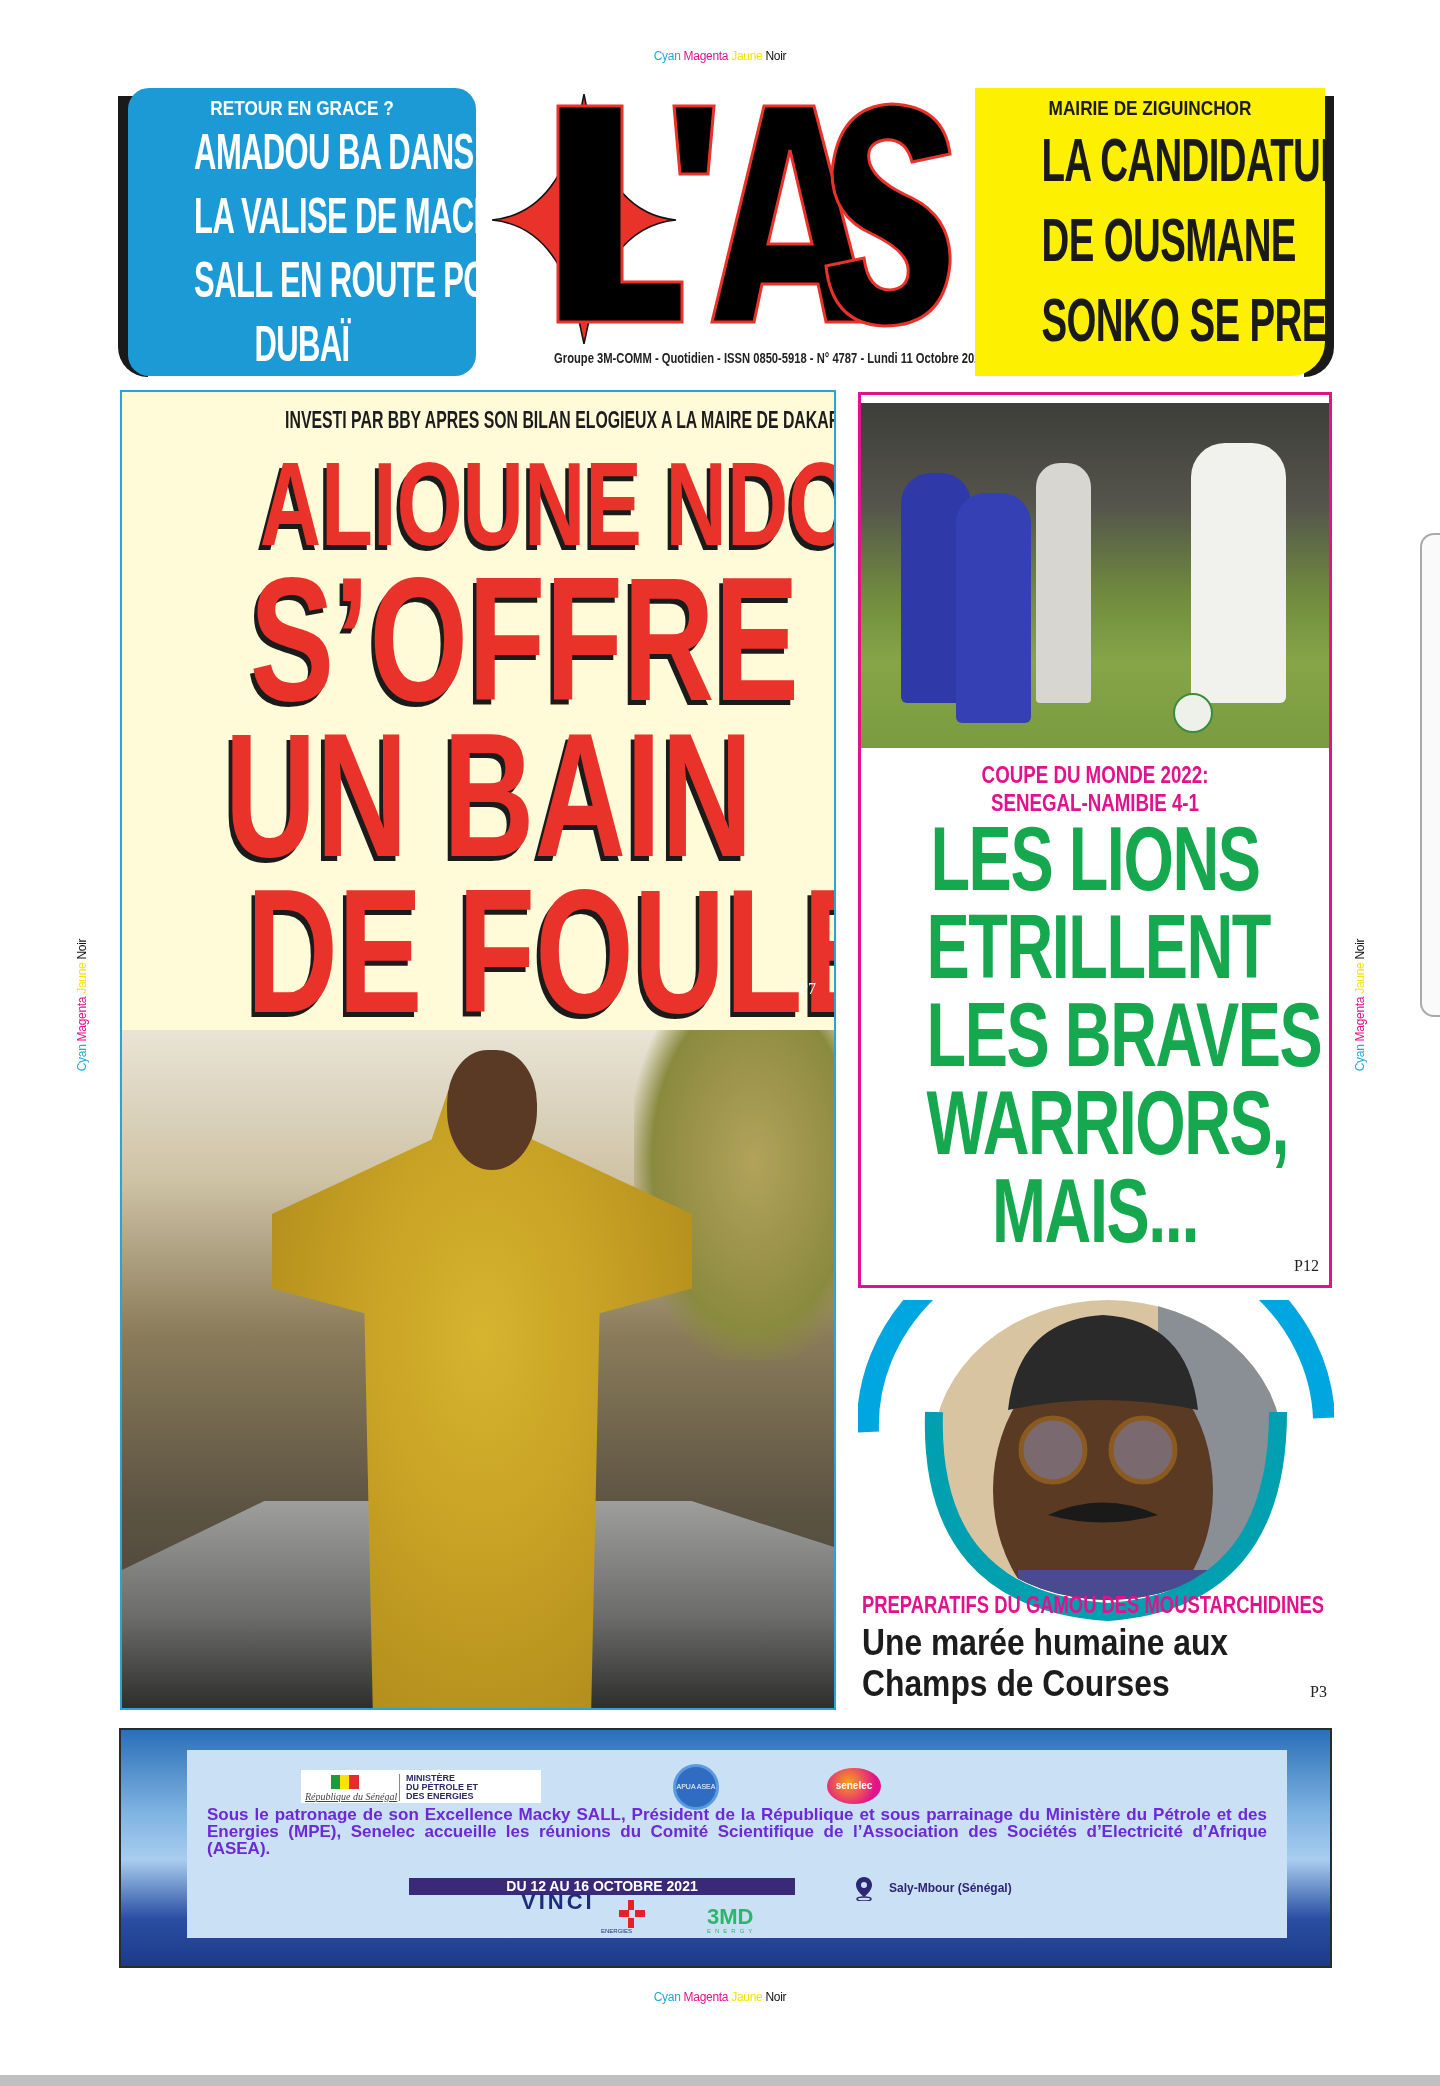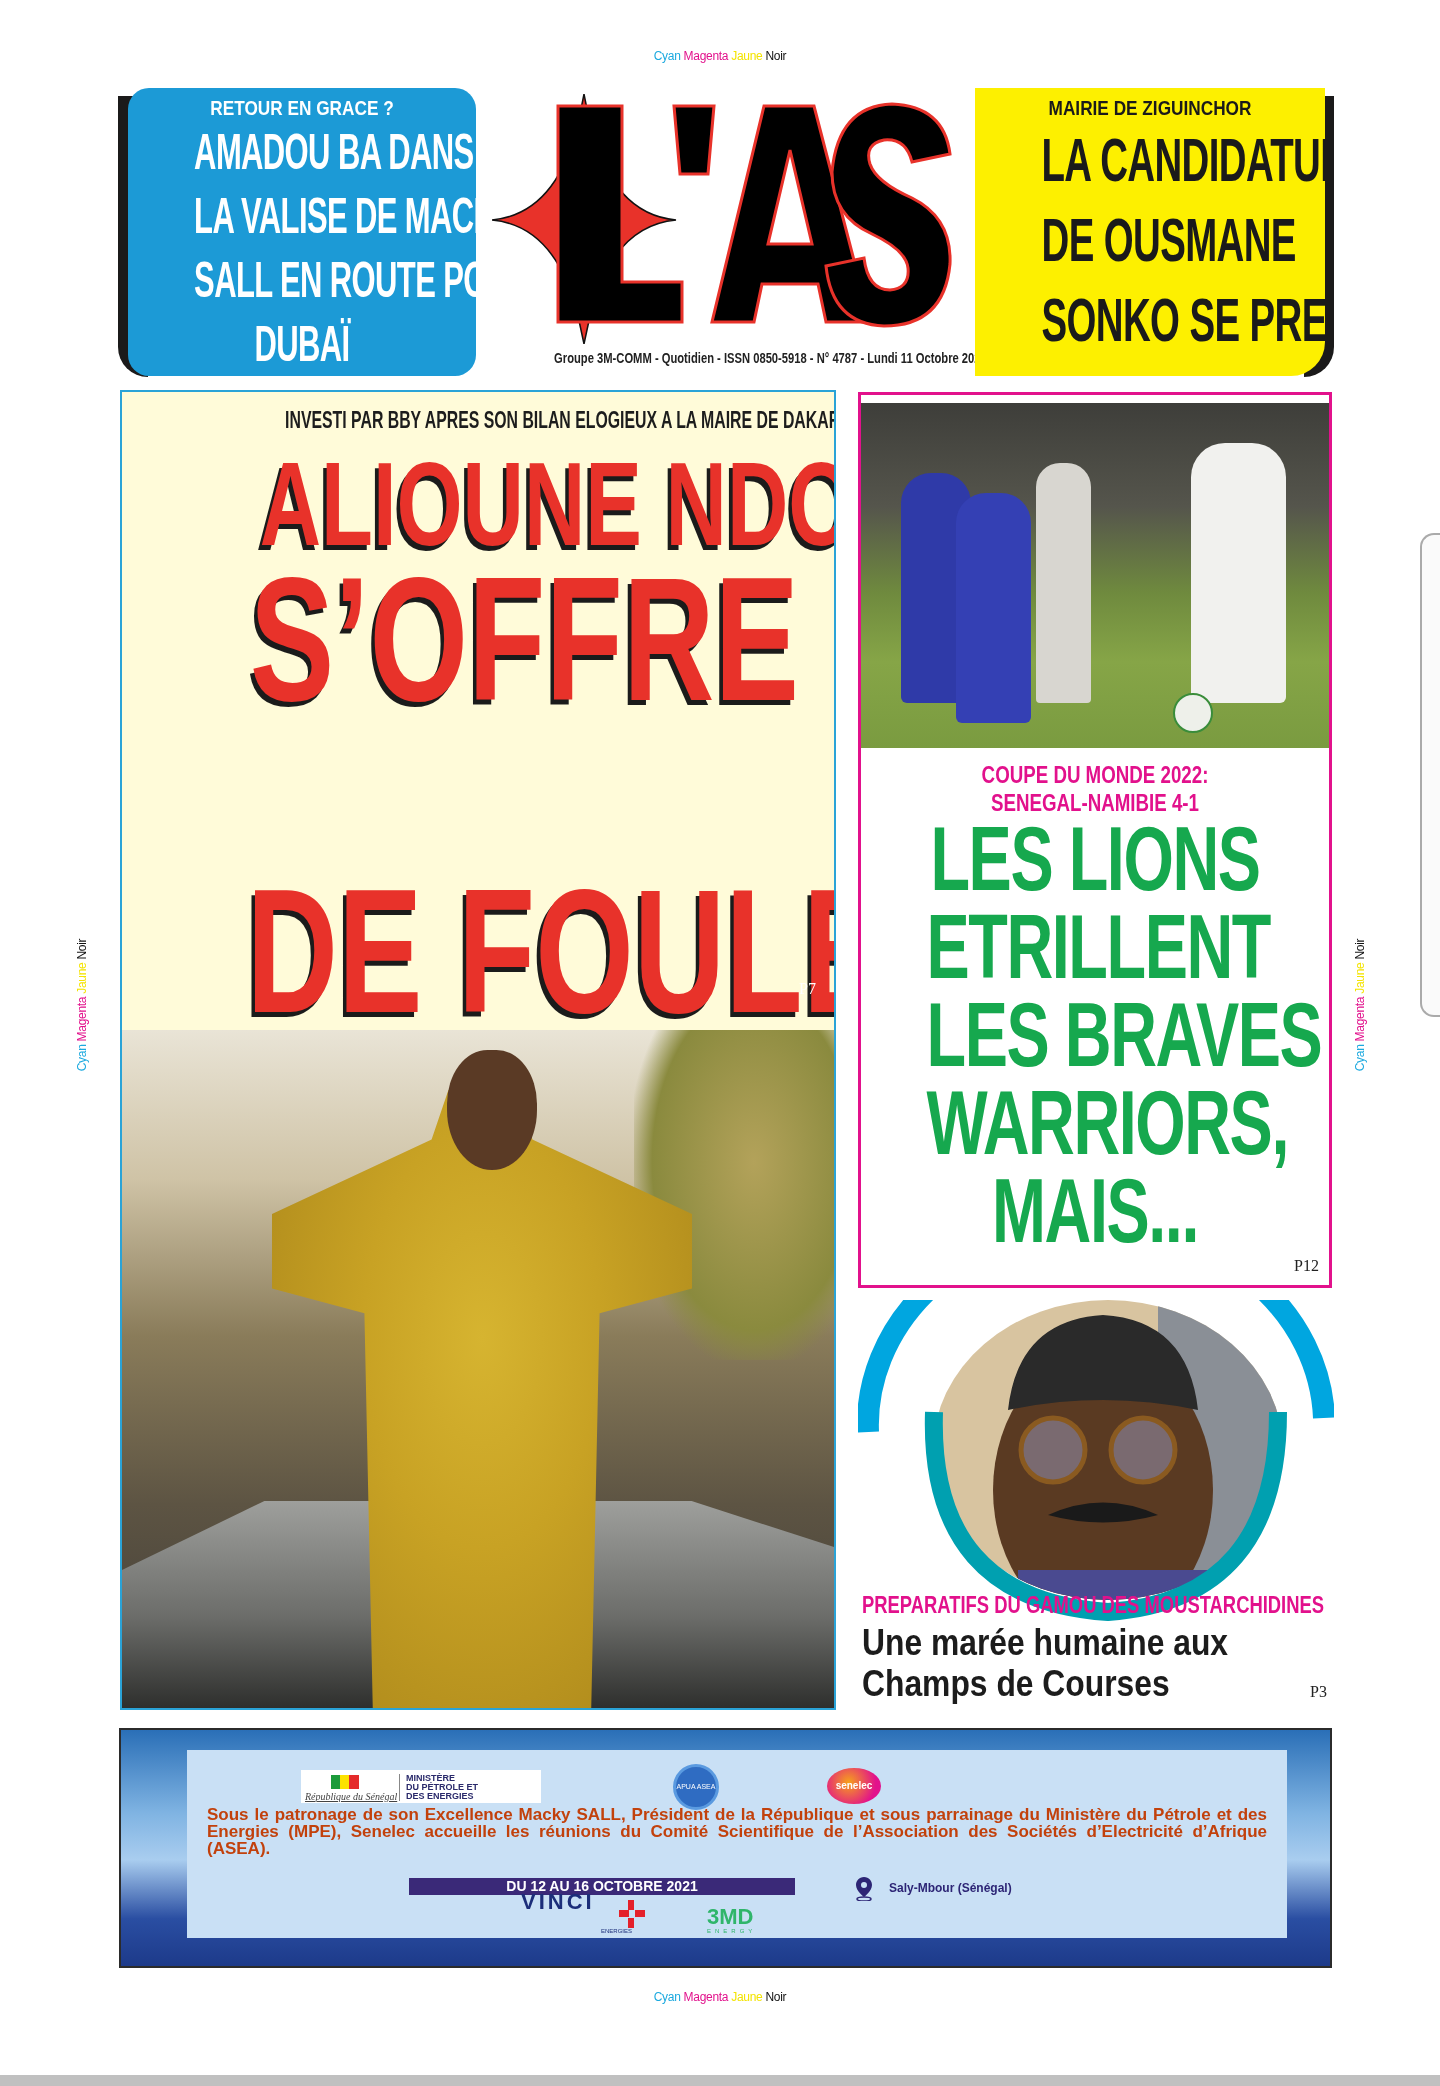--- a/index.html
+++ b/index.html
@@ -68,21 +68,21 @@
 
   
   .ad { left:119px; top:1728px; width:1213px; height:240px; background:linear-gradient(180deg,#2a6fb7 0%,#7fb3e2 35%,#a9cdef 55%,#2a4ea2 80%,#1d3a8a 100%); border:2px solid #2b2b2b; box-sizing:border-box; overflow:hidden; }
   .ad-panel { position:absolute; left:66px; top:20px; width:1100px; height:188px; background:#c9e0f5; }
   .ad-logo-min { position:absolute; left:114px; top:20px; width:240px; height:33px; background:#fff; font-size:9px; font-weight:bold; color:#2a2a6b; }
   .ad-logo-min .flag { position:absolute; left:30px; top:5px; width:28px; height:14px; background:linear-gradient(90deg,#1c9b3b 33%,#fce200 33% 66%,#e52b2b 66%); }
   .ad-logo-min .rs { position:absolute; left:4px; top:21px; font-family:"Liberation Serif", serif; font-style:italic; font-size:10px; color:#444; font-weight:normal;text-decoration:underline; }
   .ad-logo-min .mtxt { position:absolute; left:98px; top:4px; line-height:9px; border-left:1px solid #888; padding-left:6px; }
   .ad-apua { position:absolute; left:486px; top:14px; width:46px; height:46px; border-radius:50%; background:#2f6cc2; border:3px solid #5a9ae0; box-sizing:border-box; color:#fff; font-size:7px; text-align:center; line-height:40px; }
   .ad-senelec { position:absolute; left:640px; top:18px; width:54px; height:36px; border-radius:50%; background:radial-gradient(circle at 40% 40%,#f6a21a,#e2118c 70%); color:#fff; font-size:10px; font-weight:bold; text-align:center; line-height:36px; }
-  .ad-text { position:absolute; left:20px; top:56px; width:1060px; font-weight:bold; font-size:17px; line-height:17px; color:#c2410c; text-align:justify; text-align-last:left; }
+  .ad-text { position:absolute; left:20px; top:56px; width:1060px; font-weight:bold; font-size:17px; line-height:17px; color:#6d28d9; text-align:justify; text-align-last:left; }
   .ad-date { position:absolute; left:222px; top:128px; width:386px; height:17px; background:#3a2978; color:#fff; font-weight:bold; font-size:14px; text-align:center; line-height:17px; }
   .ad-pin { position:absolute; left:668px; top:127px; width:18px; height:24px; }
   .ad-loc { position:absolute; left:702px; top:131px; color:#2d2575; font-weight:bold; font-size:12px; }
   .ad-vinci { position:absolute; left:334px; top:139px; color:#1c2e7a; font-weight:bold; font-size:22px; letter-spacing:3px; }
   .ad-vinci-sub { position:absolute; left:414px; top:178px; color:#1c2e7a; font-size:6px; }
   .ad-vinci-mark { position:absolute; left:432px; top:150px; width:26px; height:28px; }
   .ad-3md { position:absolute; left:520px; top:154px; color:#2fb56a; font-weight:bold; font-size:22px; }
   .ad-3md-sub { position:absolute; left:520px; top:178px; color:#2fb56a; font-size:6px; letter-spacing:4px; }
 
   
@@ -140,20 +140,21 @@
     <div>LA CANDIDATURE</div>
     <div>DE OUSMANE</div>
     <div>SONKO SE PRECISE</div>
   </div>
 </div>
 
 <div class="abs left-story">
   <div class="ls-kicker"><span>INVESTI PAR BBY APRES SON BILAN ELOGIEUX A LA MAIRE DE DAKAR PLATEAU</span></div>
   <div class="red-head rh1"><span>ALIOUNE NDOYE</span></div>
   <div class="red-head rh2"><span>S’OFFRE</span></div>
+  <div class="red-head rh3"><span>UN BAIN</span></div>
   <div class="red-head rh4"><span>DE FOULE</span></div>
   <div class="page-ref-white">P7</div>
   <div class="ls-photo">
     <div class="tree"></div>
     <div class="car"></div>
     <div class="robe"></div>
     <div class="head"></div>
   </div>
 </div>
 

